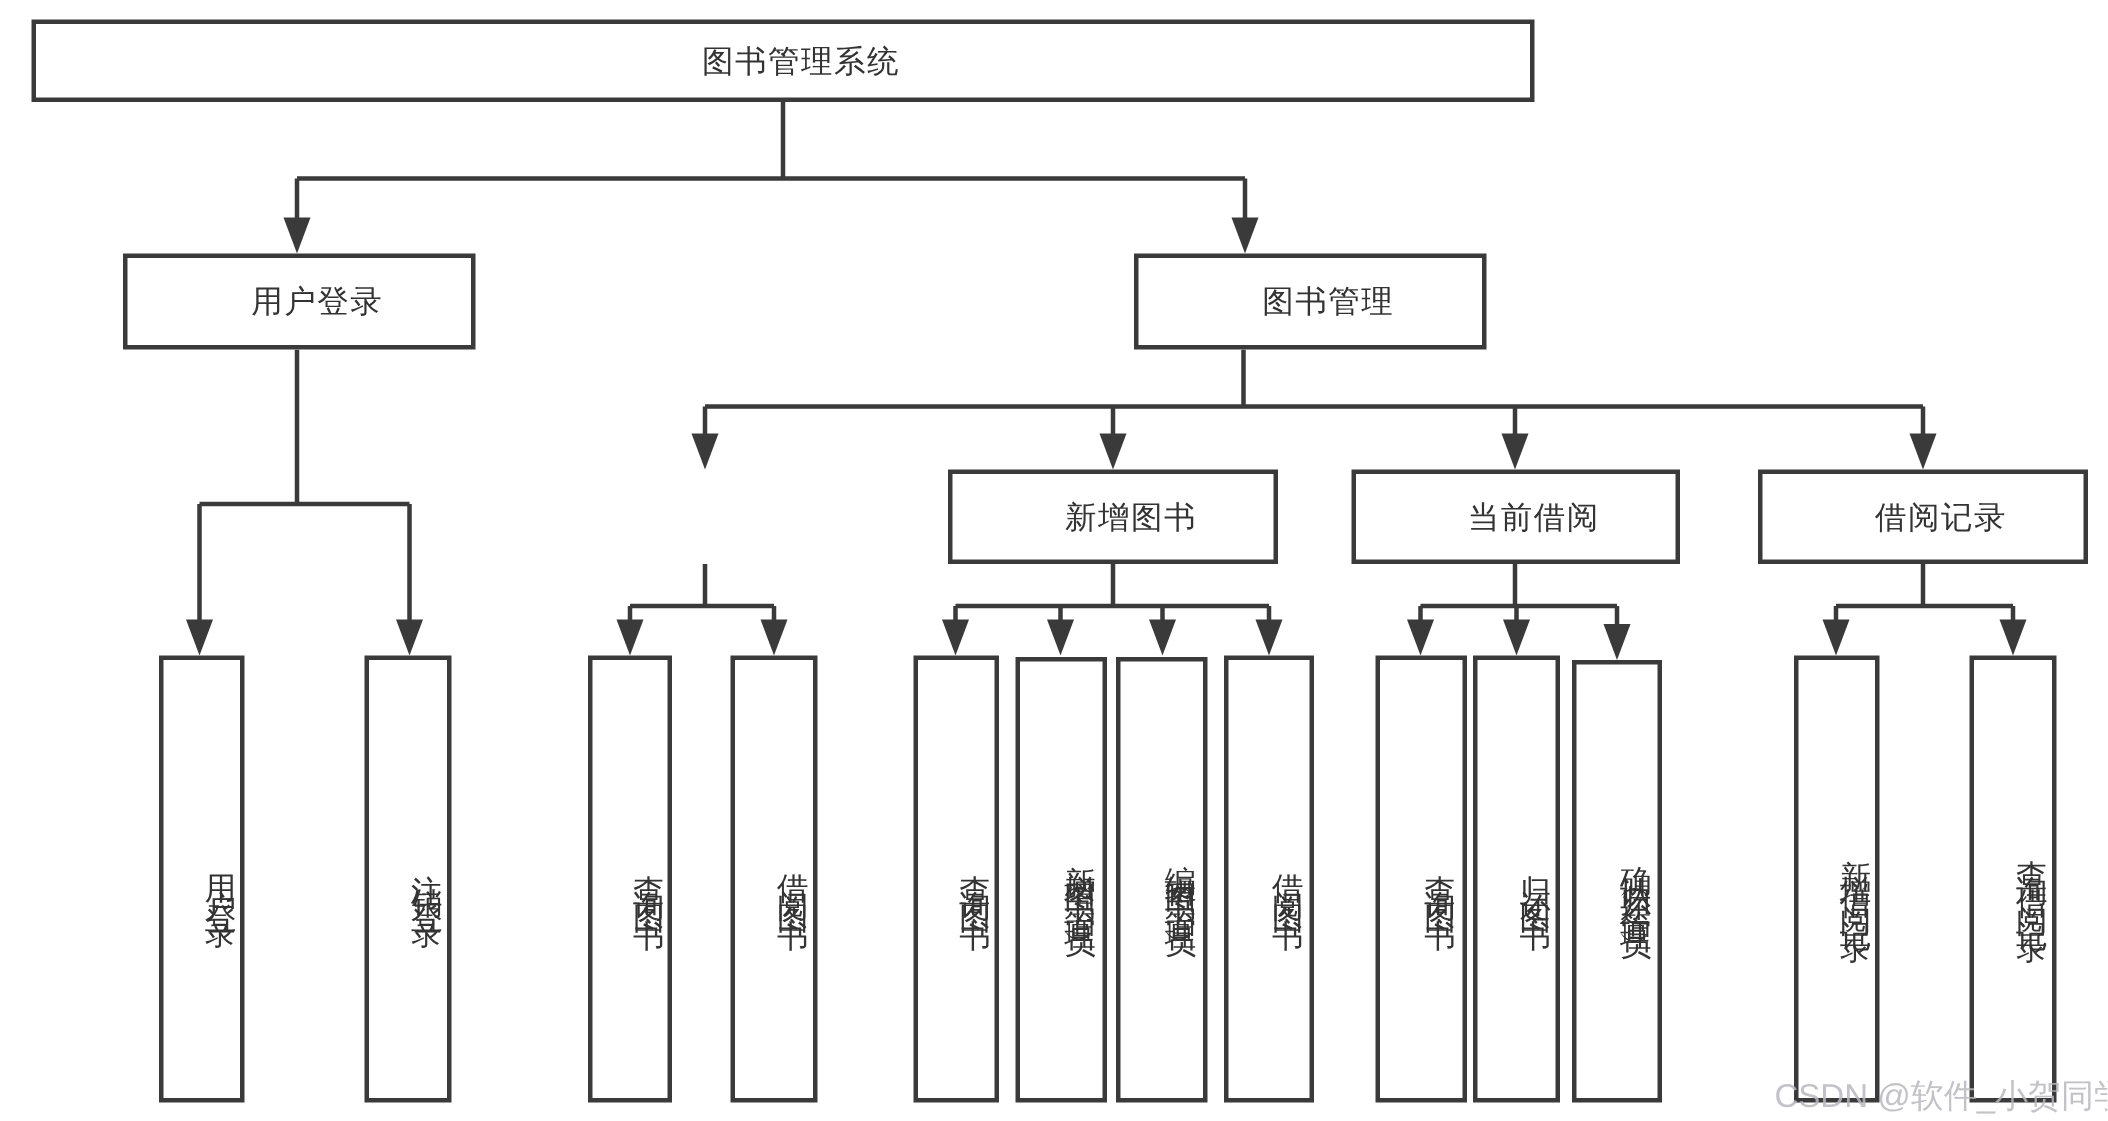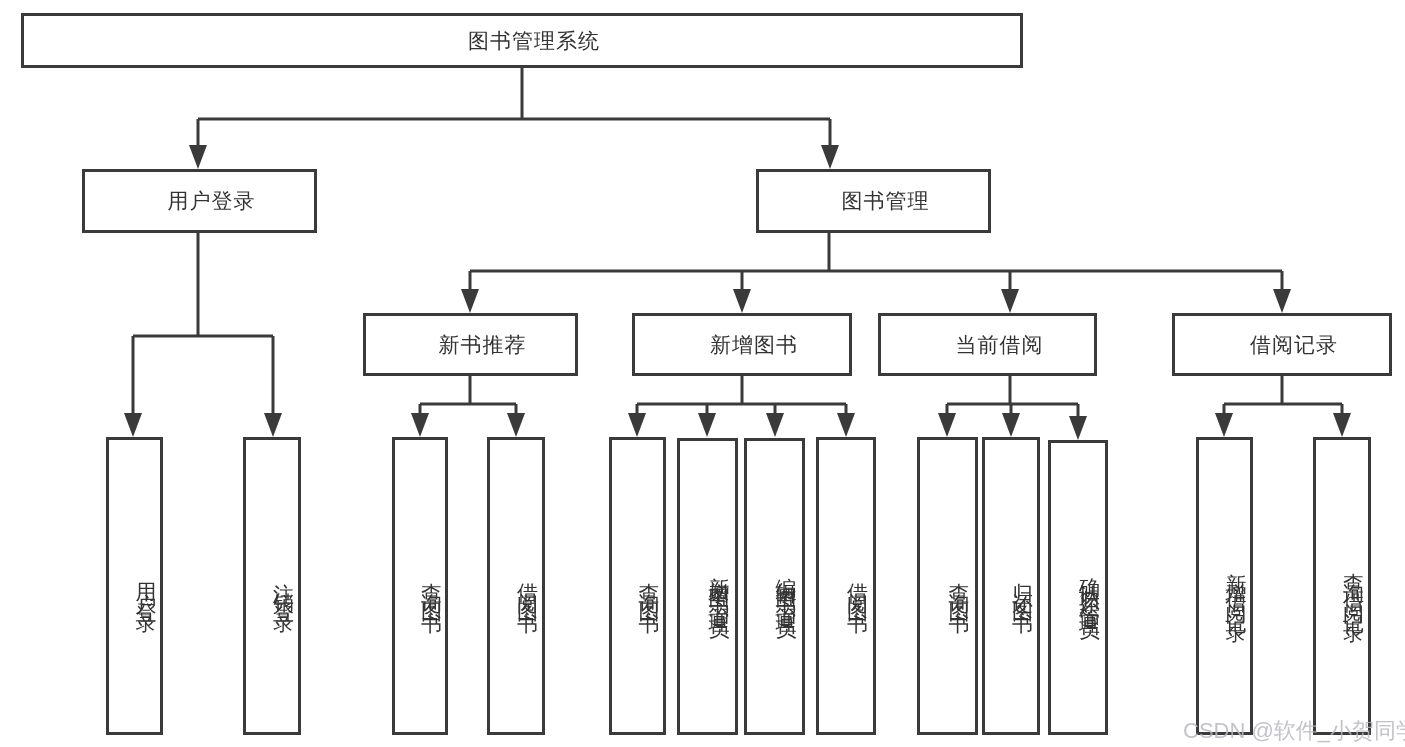--- a/index.html
+++ b/index.html
@@ -60,21 +60,21 @@
     white-space: nowrap;
     pointer-events: none;
     z-index: 5;
   }
   
   #n-root        { left: 21px;   top: 13px;  width: 1002px; height: 55px; }
   #n-login       { left: 82px;   top: 169px; width: 235px;  height: 64px; }
   #n-manage      { left: 712px;  top: 169px; width: 235px;  height: 64px; margin-left: 44px; }
   #n-rec         { left: 363px;  top: 313px; width: 215px;  height: 63px; }
   #n-borrow      { left: 632px;  top: 313px; width: 220px;  height: 63px; }
-  #n-current     { left: 878px;  top: 313px; width: 219px;  height: 63px; }
+  #n-current     { left: 901px;  top: 313px; width: 219px;  height: 63px; }
   #n-records     { left: 1172px; top: 313px; width: 220px;  height: 63px; }
   #n-login-user  { left: 106px;  top: 437px; width: 57px;   height: 298px; }
   #n-login-out   { left: 243px;  top: 437px; width: 58px;   height: 298px; }
   #n-rec-query   { left: 392px;  top: 437px; width: 56px;   height: 298px; }
   #n-rec-borrow  { left: 487px;  top: 437px; width: 58px;   height: 298px; }
   #n-bor-query   { left: 609px;  top: 437px; width: 57px;   height: 298px; }
   #n-bor-add     { left: 677px;  top: 438px; width: 61px;   height: 297px; }
   #n-bor-edit    { left: 744px;  top: 438px; width: 61px;   height: 297px; }
   #n-bor-do      { left: 816px;  top: 437px; width: 60px;   height: 298px; }
   #n-cur-query   { left: 917px;  top: 437px; width: 61px;   height: 298px; }
@@ -125,23 +125,20 @@
     <span>图书管理系统</span>
   </div>
 
   <div id="n-login" class="box h">
     <span>用户登录</span>
   </div>
   <div id="n-manage" class="box h">
     <span>图书管理</span>
   </div>
 
-  <div id="n-rec" class="box h">
-    <span>新书推荐</span>
-  </div>
   <div id="n-borrow" class="box h">
     <span>新增图书</span>
   </div>
   <div id="n-current" class="box h">
     <span>当前借阅</span>
   </div>
   <div id="n-records" class="box h">
     <span>借阅记录</span>
   </div>
 

